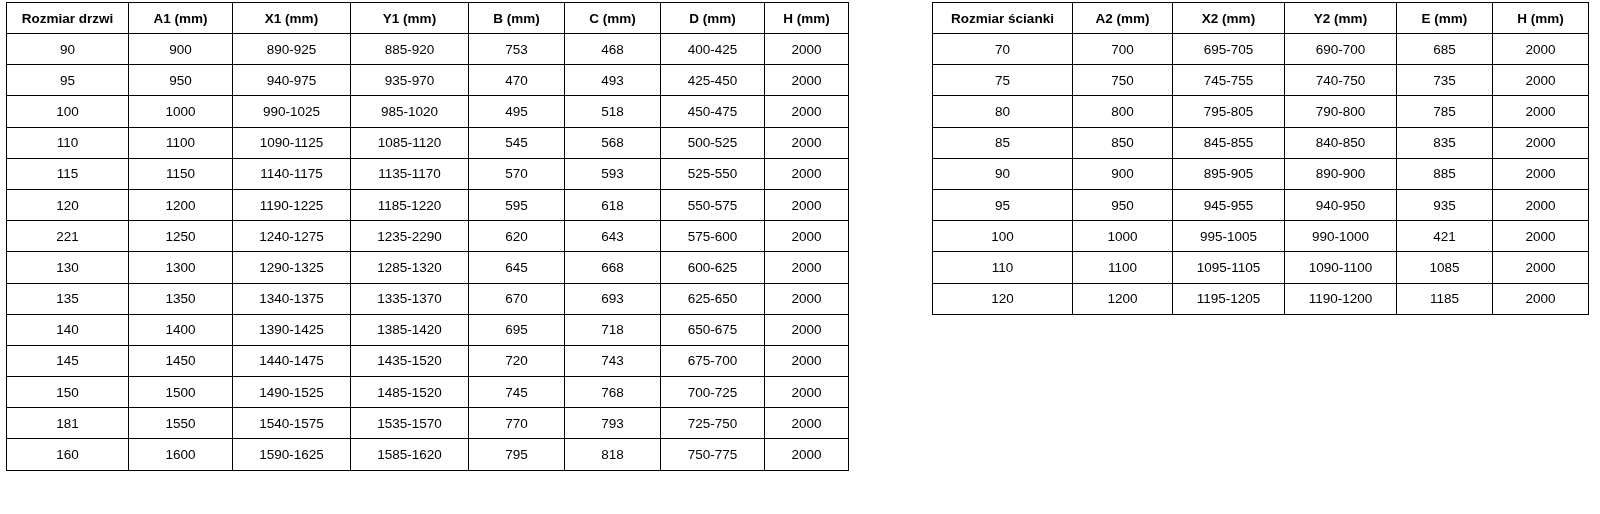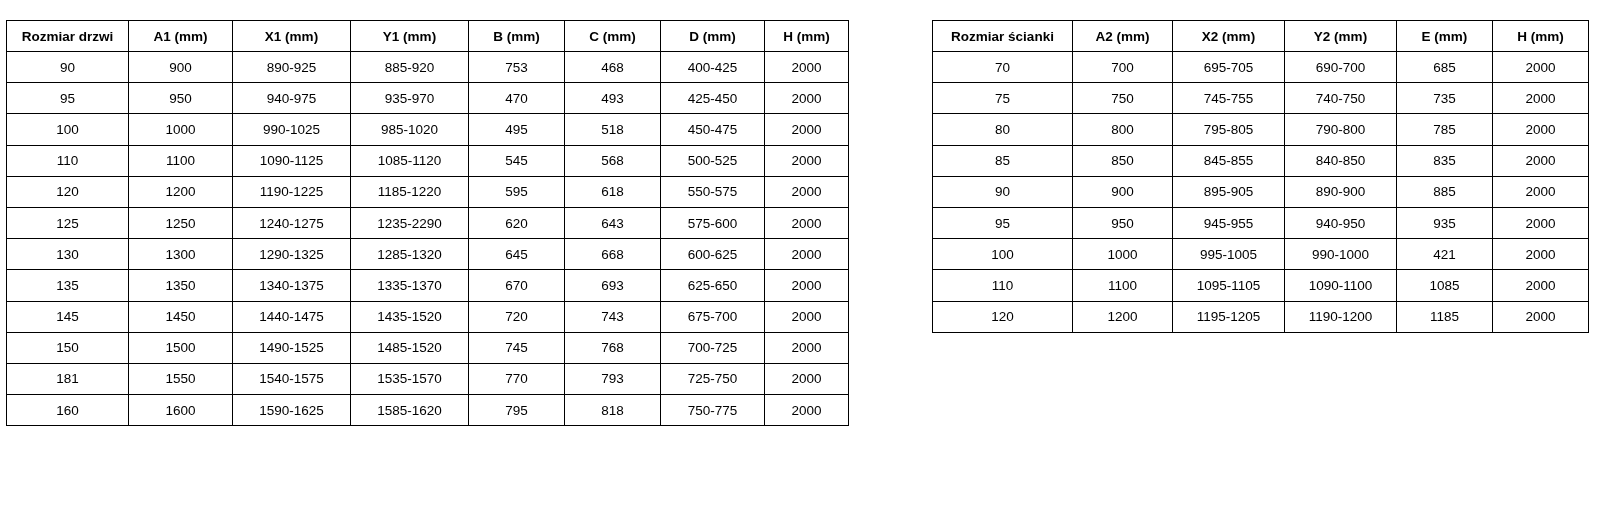--- a/index.html
+++ b/index.html
@@ -14,21 +14,21 @@
     color: #000000;
     overflow: hidden;
   }
   .page {
     position: relative;
     width: 1600px;
     height: 514px;
   }
   .table-wrap {
     position: absolute;
-    top: 20px;
+    top: 2px;
   }
   .table-left { left: 6px; }
   .table-right { left: 932px; }
 
   table {
     border-collapse: collapse;
     table-layout: fixed;
   }
   th, td {
     border: 1px solid #000000;
@@ -131,31 +131,41 @@
             <td>110</td>
             <td>1100</td>
             <td>1090-1125</td>
             <td>1085-1120</td>
             <td>545</td>
             <td>568</td>
             <td>500-525</td>
             <td>2000</td>
           </tr>
           <tr>
+            <td>115</td>
+            <td>1150</td>
+            <td>1140-1175</td>
+            <td>1135-1170</td>
+            <td>570</td>
+            <td>593</td>
+            <td>525-550</td>
+            <td>2000</td>
+          </tr>
+          <tr>
             <td>120</td>
             <td>1200</td>
             <td>1190-1225</td>
             <td>1185-1220</td>
             <td>595</td>
             <td>618</td>
             <td>550-575</td>
             <td>2000</td>
           </tr>
           <tr>
-            <td>125</td>
+            <td>221</td>
             <td>1250</td>
             <td>1240-1275</td>
             <td>1235-2290</td>
             <td>620</td>
             <td>643</td>
             <td>575-600</td>
             <td>2000</td>
           </tr>
           <tr>
             <td>130</td>
@@ -168,20 +178,30 @@
             <td>2000</td>
           </tr>
           <tr>
             <td>135</td>
             <td>1350</td>
             <td>1340-1375</td>
             <td>1335-1370</td>
             <td>670</td>
             <td>693</td>
             <td>625-650</td>
+            <td>2000</td>
+          </tr>
+          <tr>
+            <td>140</td>
+            <td>1400</td>
+            <td>1390-1425</td>
+            <td>1385-1420</td>
+            <td>695</td>
+            <td>718</td>
+            <td>650-675</td>
             <td>2000</td>
           </tr>
           <tr>
             <td>145</td>
             <td>1450</td>
             <td>1440-1475</td>
             <td>1435-1520</td>
             <td>720</td>
             <td>743</td>
             <td>675-700</td>

